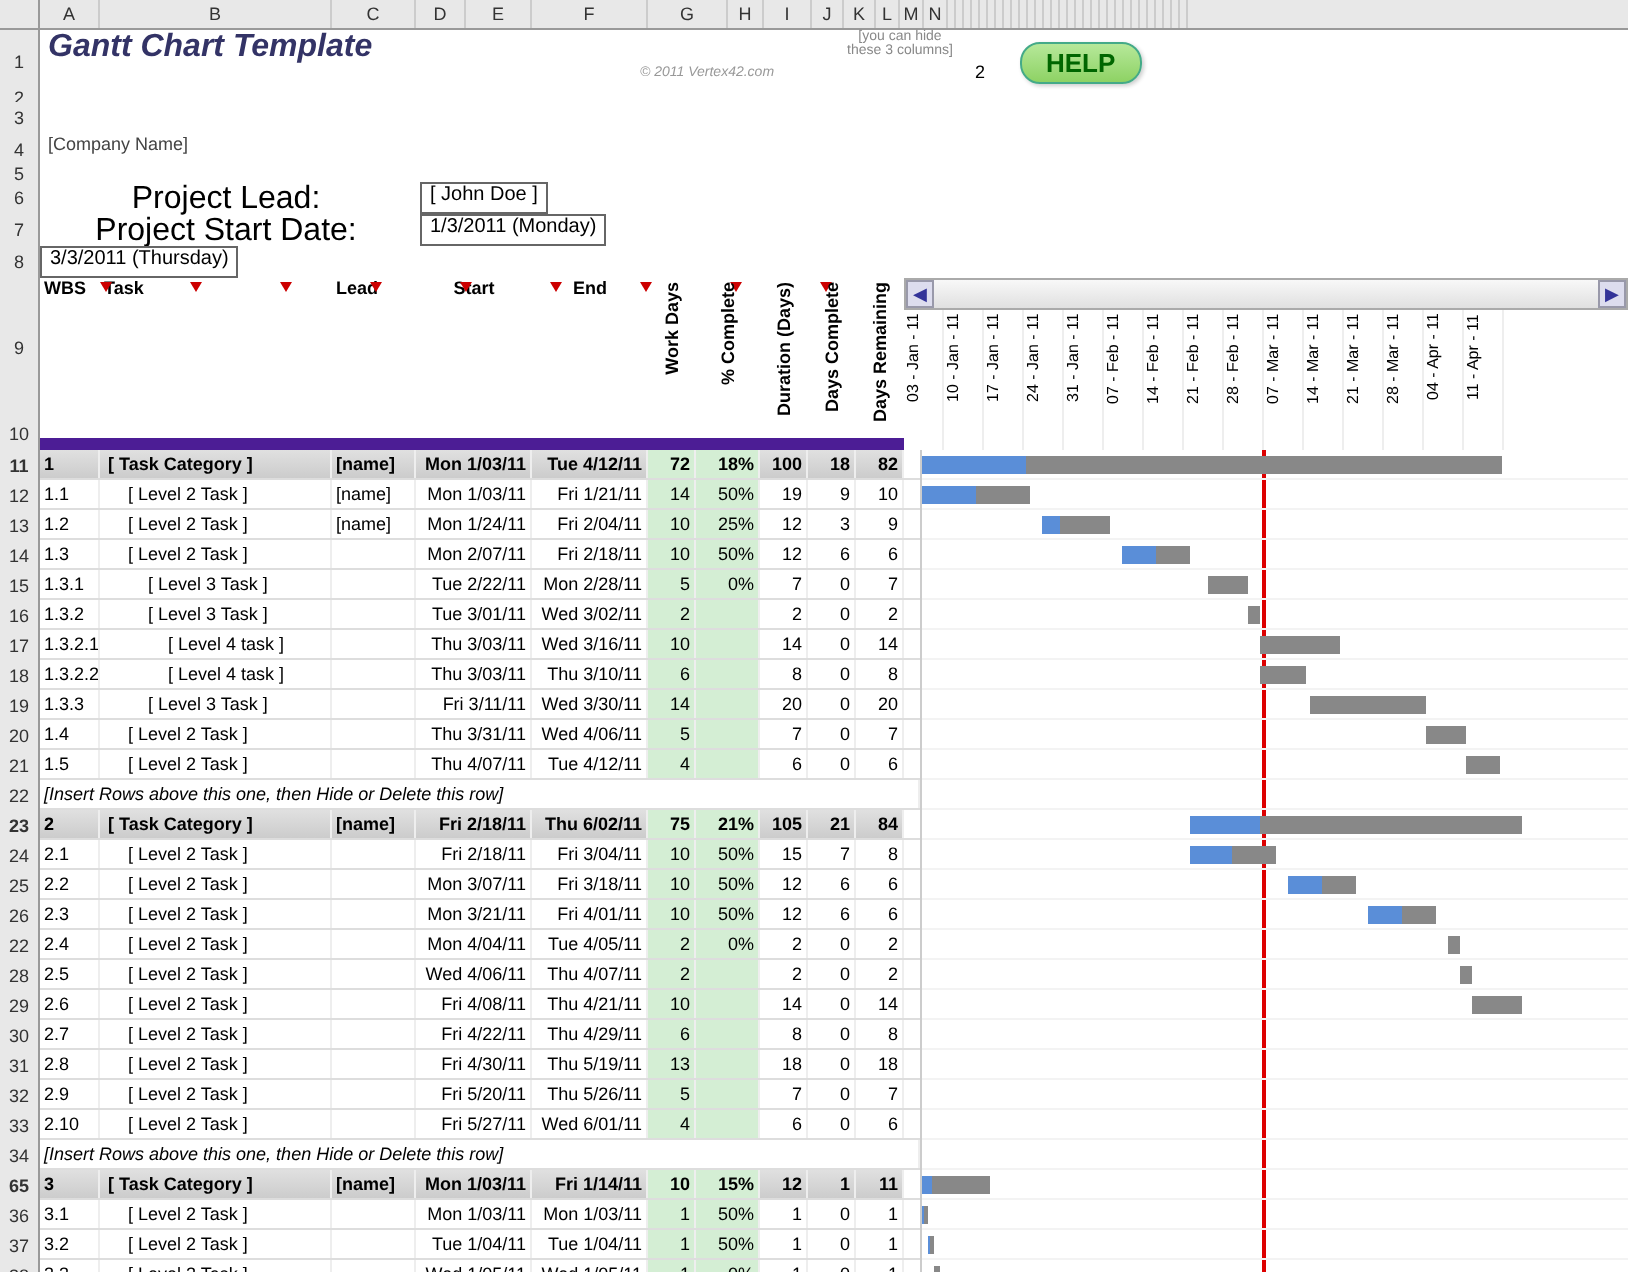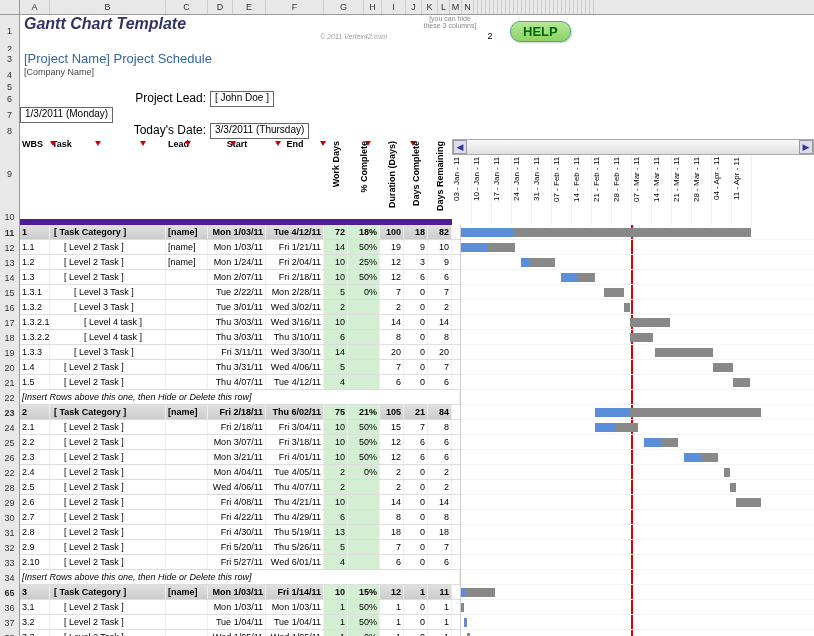--- a/index.html
+++ b/index.html
@@ -5,21 +5,21 @@
 * { box-sizing: border-box; margin: 0; padding: 0; }
 body { font-family: Arial, sans-serif; font-size: 10px; background: #fff; width: 814px; height: 636px; overflow: hidden; position: relative; }
 .col-headers { display: flex; background: #e8e8e8; border-bottom: 1px solid #999; height: 15px; }
 .col-h { border-right: 1px solid #ccc; text-align: center; font-size: 9px; color: #333; line-height: 15px; }
 .row-num { width: 20px; background: #e8e8e8; border-right: 1px solid #999; text-align: center; font-size: 9px; color: #333; display: inline-flex; align-items: center; justify-content: center; flex-shrink: 0; }
 .urow { display: flex; height: 16px; align-items: stretch; }
 .tall { height: 32px; }
 .title { color: #336; font-size: 16px; font-weight: bold; font-style: italic; padding-left: 4px; }
 .subtitle { color: #369; font-size: 13px; padding-left: 4px; }
 .small-grey { font-size: 9px; color: #444; padding-left: 4px; }
-.label-r { font-size: 12px; text-align: right; padding-right: 4px; }
+.label-r { font-size: 16px; text-align: center; padding-right: 4px; }
 .boxed { border: 1px solid #666; padding: 0 4px; font-size: 10px; }
 .help-btn { background: linear-gradient(#b6e89a,#8ed264); border: 1px solid #4a8; border-radius: 10px; padding: 2px 12px; font-weight: bold; color: #060; font-size: 13px; box-shadow: 1px 1px 2px rgba(0,0,0,0.2); cursor: pointer; }
 .hdr { font-size: 9px; font-weight: bold; text-align: left; padding: 0 2px; display: flex; align-items: flex-end; }
 .vert { writing-mode: vertical-rl; transform: rotate(180deg); text-align: left; font-size: 9px; white-space: nowrap; padding: 2px 0; align-self: flex-end; }
 .drow { display: flex; height: 15px; font-size: 9px; border-bottom: 1px solid #ddd; }
 .dcell { padding: 0 2px; display: flex; align-items: center; overflow: hidden; white-space: nowrap; border-right: 1px solid #eee; }
 .cat-row { font-weight: bold; }
 .cat-row .dcell { background: linear-gradient(#e0e0e0,#ccc); }
 .green-cell { background: #d4eed4 !important; }
 .gantt-hdr-strip { background: linear-gradient(#f8f8f8,#e0e0e0); height: 16px; border: 1px solid #aaa; display: flex; align-items: center; }
@@ -100,41 +100,40 @@
       <div style="width:100px;padding-top:18px" class="copyright">© 2011 Vertex42.com</div>
       <div style="width:60px;text-align:center" class="hide-note">[you can hide these 3 columns]</div>
       <div style="width:20px;font-size:9px;text-align:center;padding-top:16px">2</div>
       <div style="padding:6px 0 0 10px"><button class="help-btn">HELP</button></div>
     </div>
     <div class="urow" style="height:4px">
       <div class="row-num">2</div>
     </div>
     <div class="urow">
       <div class="row-num">3</div>
-      <div class="subtitle">[Project Name] Project Schedule</div>
     </div>
     <div class="urow">
       <div class="row-num">4</div>
       <div class="small-grey">[Company Name]</div>
     </div>
     <div class="urow" style="height:8px">
       <div class="row-num">5</div>
     </div>
     <div class="urow">
       <div class="row-num">6</div>
       <div style="width:190px" class="label-r">Project Lead:</div>
       <div class="boxed">[ John Doe ]</div>
     </div>
     <div class="urow">
       <div class="row-num">7</div>
+      <div style="width:190px" class="label-r">Project Start Date:</div>
       <div class="boxed">1/3/2011 (Monday)</div>
     </div>
     <div class="urow">
       <div class="row-num">8</div>
-      <div style="width:190px" class="label-r">Today's Date:</div>
       <div class="boxed">3/3/2011 (Thursday)</div>
     </div>
     <div style="display:flex;height:86px">
       <div style="display:flex;flex-direction:column">
         <div class="row-num" style="height:70px">9</div>
         <div class="row-num" style="height:16px">10</div>
       </div>
       <div style="display:flex;align-items:flex-start;border-bottom:6px solid #4c1d95;position:relative">
         <div class="tri" style="top:2px;left:30px"></div>
         <div class="tri" style="top:2px;left:75px"></div>

